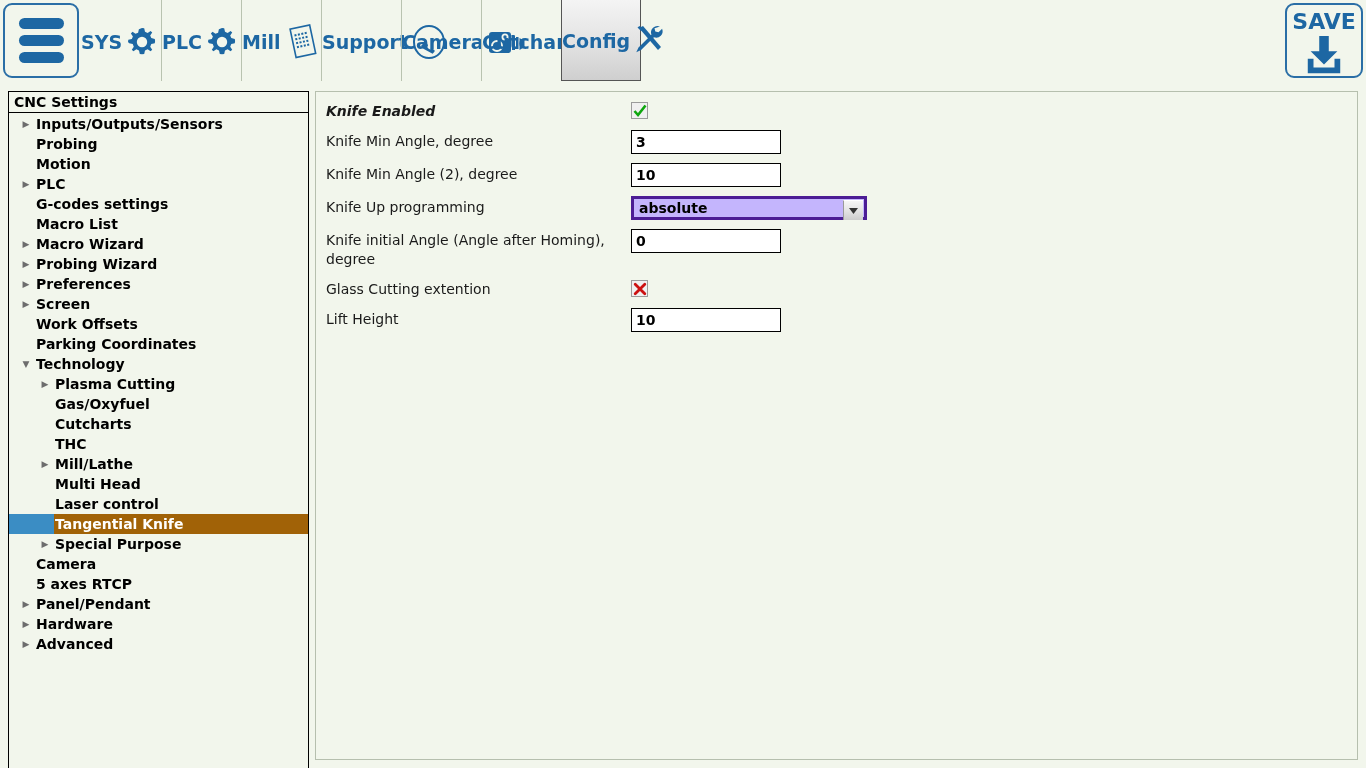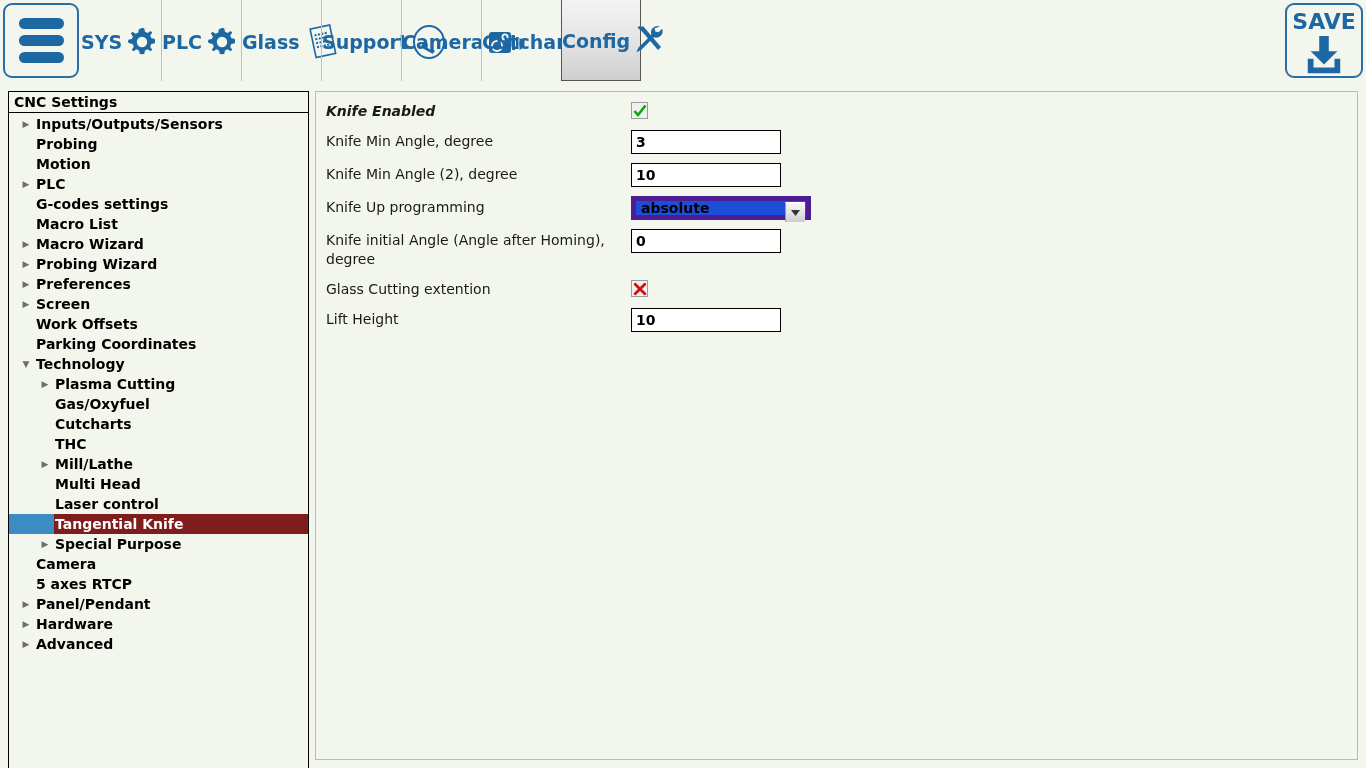--- a/index.html
+++ b/index.html
@@ -139,21 +139,21 @@
     display: flex;
     align-items: center;
     justify-content: center;
     font-size: 9px;
     color: #6d6d6d;
   }
   .tree-label { padding-left: 1px; }
   .tree-row.lvl1 .tree-arrow { margin-left: 8px; }
   .tree-row.lvl2 .tree-arrow { margin-left: 27px; }
   .tree-row.selected {
-    background: #7f1d1d;
+    background: #a16207;
     color: #ffffff;
   }
   .tree-row.selected .sel-blue {
     position: absolute;
     left: 0; top: 0;
     width: 45px; height: 20px;
     background: #3b8dc4;
   }
   .tree-row.selected {
     position: relative;
@@ -201,24 +201,24 @@
     font-family: "DejaVu Sans", "Liberation Sans", sans-serif;
     font-size: 14px;
     font-weight: bold;
     color: #000;
     padding: 0 4px;
     box-sizing: border-box;
     outline: none;
   }
 
   .select-box {
-    width: 180px;
+    width: 236px;
     height: 24px;
-    border: 5px solid #4c1d95;
-    background: #1d4ed8;
+    border: 3px solid #4c1d95;
+    background: #c4b5fd;
     display: flex;
     align-items: center;
     box-sizing: border-box;
     position: relative;
   }
   .select-value {
     padding-left: 5px;
     font-size: 14px;
     font-weight: bold;
     color: #000;
@@ -274,21 +274,21 @@
       <div class="tab-label">PLC</div>
       <div class="tab-icon">
         <svg width="40" height="40" viewBox="0 0 40 40">
           <path fill="#1d67a3" d="M20 6l2.2.3.8 3.5 2.6 1.1 3-2 1.6 1.6-2 3 1.1 2.6 3.5.8.3 2.2-.3 2.2-3.5.8-1.1 2.6 2 3-1.6 1.6-3-2-2.6 1.1-.8 3.5-2.2.3-2.2-.3-.8-3.5-2.6-1.1-3 2-1.6-1.6 2-3-1.1-2.6-3.5-.8L6 20l.3-2.2 3.5-.8 1.1-2.6-2-3 1.6-1.6 3 2 2.6-1.1.8-3.5z"></path>
           <circle cx="20" cy="20" r="5.2" fill="#f2f6ec"></circle>
         </svg>
       </div>
     </div>
 
     <div class="tab">
-      <div class="tab-label">Glass</div>
+      <div class="tab-label">Mill</div>
       <div class="tab-icon">
         <svg width="44" height="44" viewBox="0 0 44 44">
           <g transform="rotate(-12 22 22)">
             <rect x="13" y="7" width="20" height="29" fill="#f2f6ec" stroke="#1d67a3" stroke-width="1.6"></rect>
             <g fill="#1d67a3">
               <rect x="16" y="13" width="2" height="2"></rect>
                 <rect x="19.5" y="13" width="2" height="2"></rect>
               <rect x="23" y="13" width="2" height="2"></rect>
                 <rect x="26.5" y="13" width="2" height="2"></rect>
               <rect x="16" y="17" width="2" height="2"></rect>

